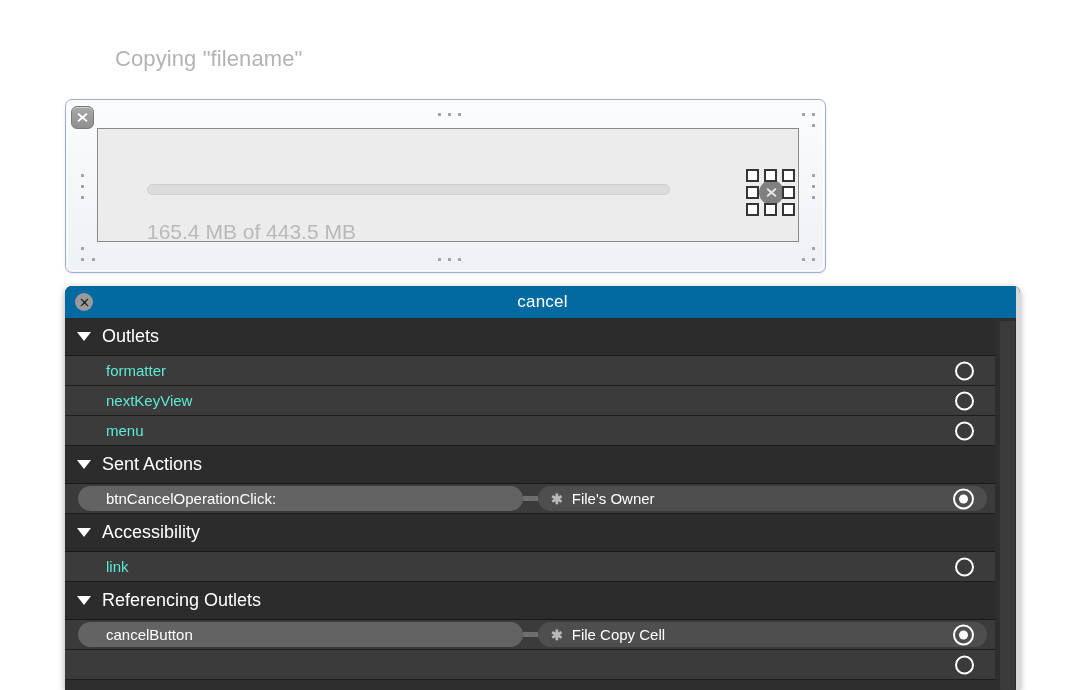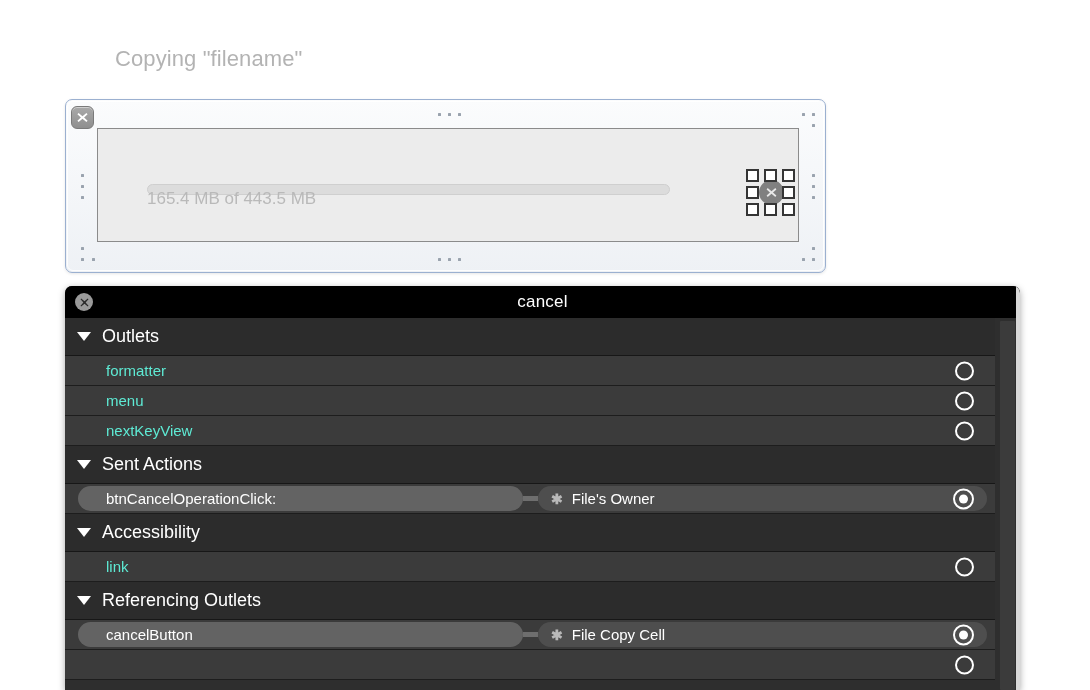--- a/index.html
+++ b/index.html
@@ -96,22 +96,22 @@
   }
   .progress-fill {
     height: 100%;
     background: #c6c6c6;
     border-radius: 6px;
   }
 
   .copy-sub {
     position: absolute;
     left: 147px;
-    top: 189px;
-    font-size: 17px;
+    top: 220px;
+    font-size: 21px;
     color: #b9b9b9;
     white-space: nowrap;
   }
 
   
   .sel-group {
     position: absolute;
     left: 746px;
     top: 169px;
     width: 50px;
@@ -158,21 +158,21 @@
     height: 404px;
     background: #2e2e2e;
     border-radius: 7px 7px 0 0;
     overflow: hidden;
     box-shadow: 0 2px 7px rgba(0,0,0,0.35);
   }
 
   .hud-titlebar {
     position: relative;
     height: 32px;
-    background: #000000;
+    background: #0369a1;
     display: flex;
     align-items: center;
     justify-content: center;
   }
   .hud-title {
     font-size: 17px;
     color: #ffffff;
     font-weight: normal;
     letter-spacing: 0.2px;
   }
@@ -444,25 +444,25 @@
       <div class="hud-list" id="hud-list">
           <div class="row-header">
             <div class="disclosure"></div>
             <div class="header-label">Outlets</div>
           </div>
           <div class="row-item">
             <div class="item-label">formatter</div>
             <div class="circle-empty"></div>
           </div>
           <div class="row-item">
+            <div class="item-label">nextKeyView</div>
+            <div class="circle-empty"></div>
+          </div>
+          <div class="row-item">
             <div class="item-label">menu</div>
-            <div class="circle-empty"></div>
-          </div>
-          <div class="row-item">
-            <div class="item-label">nextKeyView</div>
             <div class="circle-empty"></div>
           </div>
           <div class="row-header">
             <div class="disclosure"></div>
             <div class="header-label">Sent Actions</div>
           </div>
           <div class="row-item row-connected">
             <div class="conn-wrap">
               <div class="conn-source">
                 <span class="conn-source-label">btnCancelOperationClick:</span>

